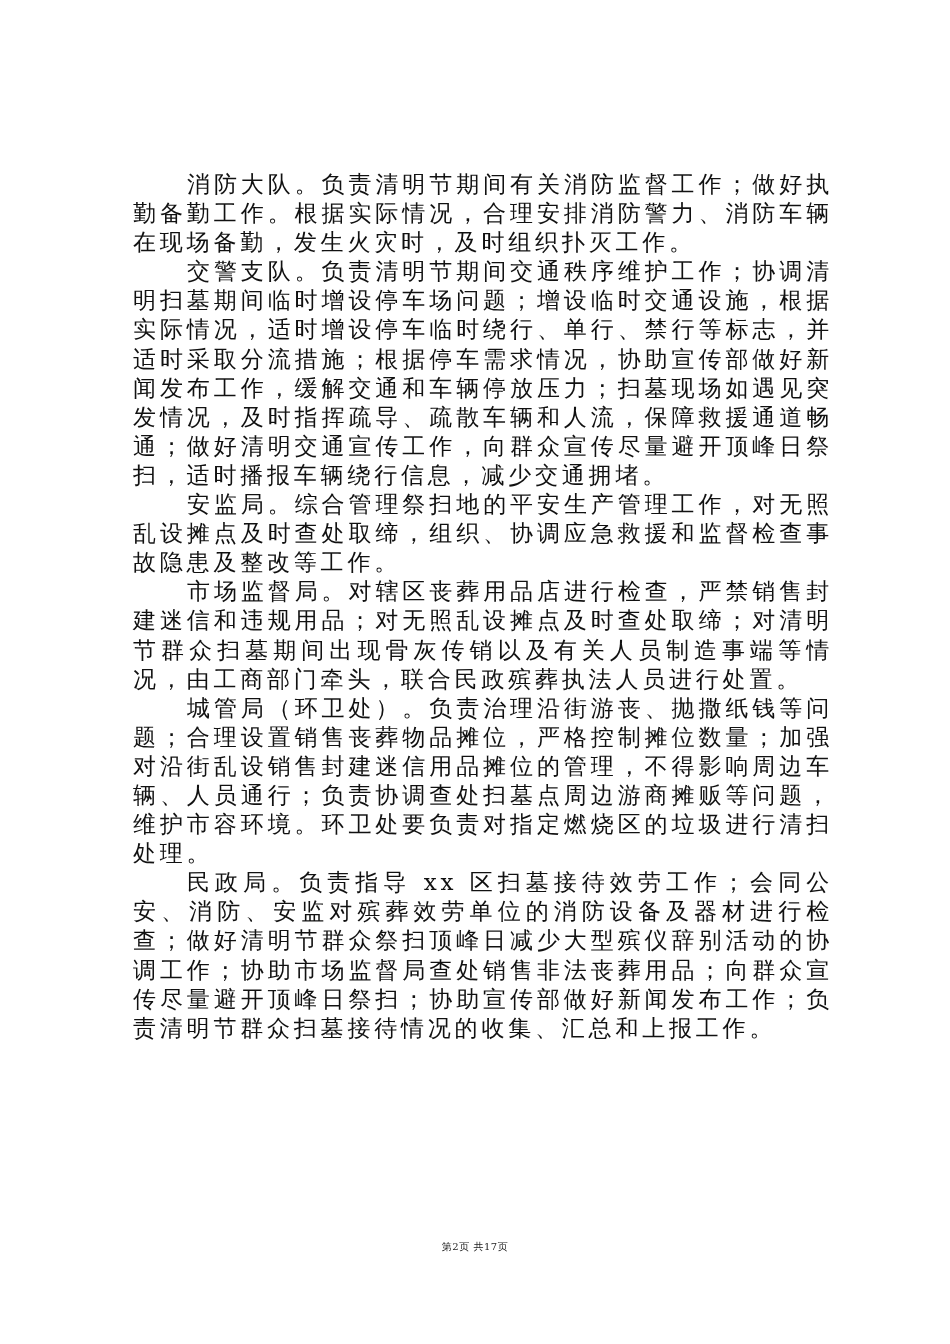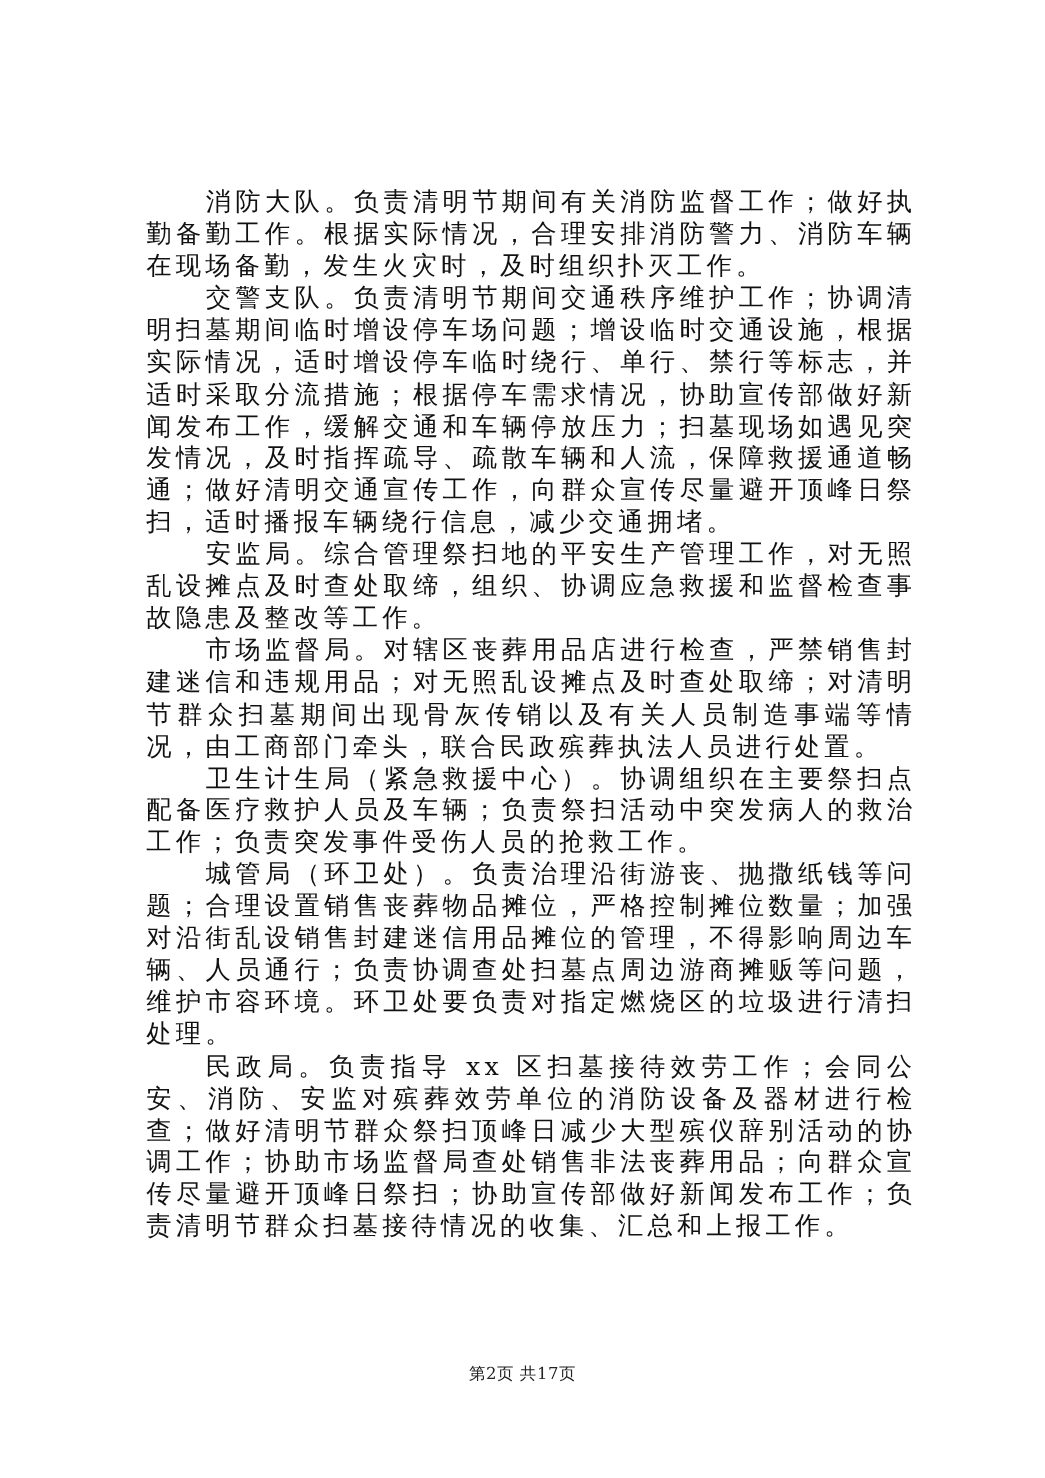--- a/index.html
+++ b/index.html
@@ -37,33 +37,32 @@
       text-align: justify;
       word-break: break-all;
       font-weight: normal;
     }
     .footer {
       position: absolute;
       left: 0;
       width: 950px;
       top: 1240px;
       text-align: center;
-      font-size: 15px;
+      font-size: 10px;
       color: #222222;
       letter-spacing: 0.5px;
     }
   </style>
 </head>
 <body>
 
 <div class="page">
   <div class="body-text">
     <p class="para">消防大队。负责清明节期间有关消防监督工作；做好执勤备勤工作。根据实际情况，合理安排消防警力、消防车辆在现场备勤，发生火灾时，及时组织扑灭工作。</p>
     <p class="para">交警支队。负责清明节期间交通秩序维护工作；协调清明扫墓期间临时增设停车场问题；增设临时交通设施，根据实际情况，适时增设停车临时绕行、单行、禁行等标志，并适时采取分流措施；根据停车需求情况，协助宣传部做好新闻发布工作，缓解交通和车辆停放压力；扫墓现场如遇见突发情况，及时指挥疏导、疏散车辆和人流，保障救援通道畅通；做好清明交通宣传工作，向群众宣传尽量避开顶峰日祭扫，适时播报车辆绕行信息，减少交通拥堵。</p>
     <p class="para">安监局。综合管理祭扫地的平安生产管理工作，对无照乱设摊点及时查处取缔，组织、协调应急救援和监督检查事故隐患及整改等工作。</p>
     <p class="para">市场监督局。对辖区丧葬用品店进行检查，严禁销售封建迷信和违规用品；对无照乱设摊点及时查处取缔；对清明节群众扫墓期间出现骨灰传销以及有关人员制造事端等情况，由工商部门牵头，联合民政殡葬执法人员进行处置。</p>
-    <p class="para">卫生计生局（紧急救援中心）。协调组织在主要祭扫点配备医疗救护人员及车辆；负责祭扫活动中突发病人的救治工作；负责突发事件受伤人员的抢救工作。</p>
     <p class="para">城管局（环卫处）。负责治理沿街游丧、抛撒纸钱等问题；合理设置销售丧葬物品摊位，严格控制摊位数量；加强对沿街乱设销售封建迷信用品摊位的管理，不得影响周边车辆、人员通行；负责协调查处扫墓点周边游商摊贩等问题，维护市容环境。环卫处要负责对指定燃烧区的垃圾进行清扫处理。</p>
     <p class="para">民政局。负责指导 xx 区扫墓接待效劳工作；会同公安、消防、安监对殡葬效劳单位的消防设备及器材进行检查；做好清明节群众祭扫顶峰日减少大型殡仪辞别活动的协调工作；协助市场监督局查处销售非法丧葬用品；向群众宣传尽量避开顶峰日祭扫；协助宣传部做好新闻发布工作；负责清明节群众扫墓接待情况的收集、汇总和上报工作。</p>
   </div>
 
   <div class="footer">第2页 共17页</div>
 </div>
 
 </body></html>

